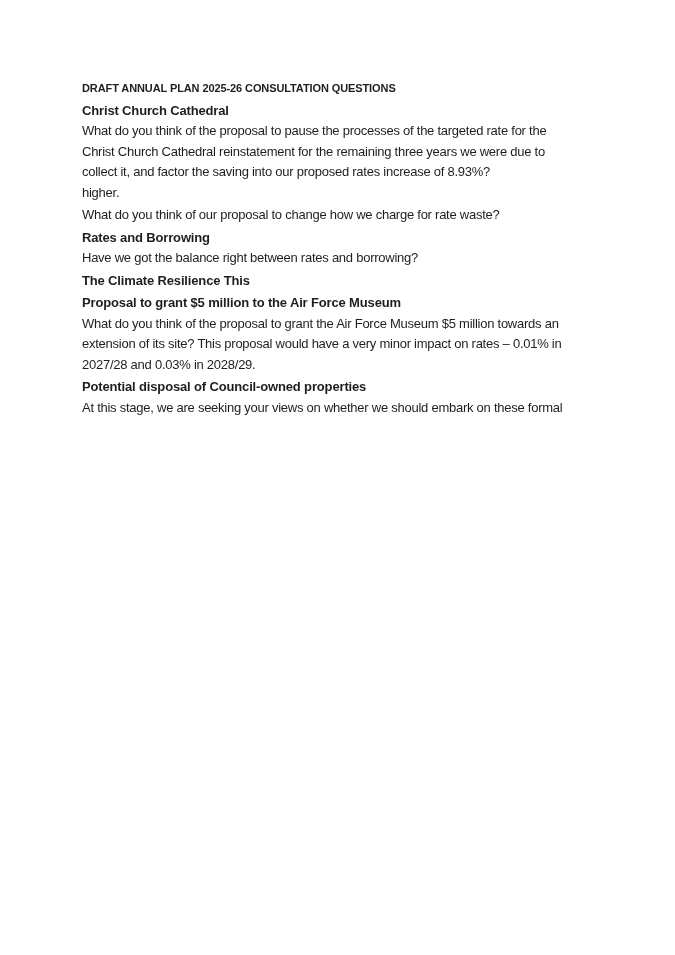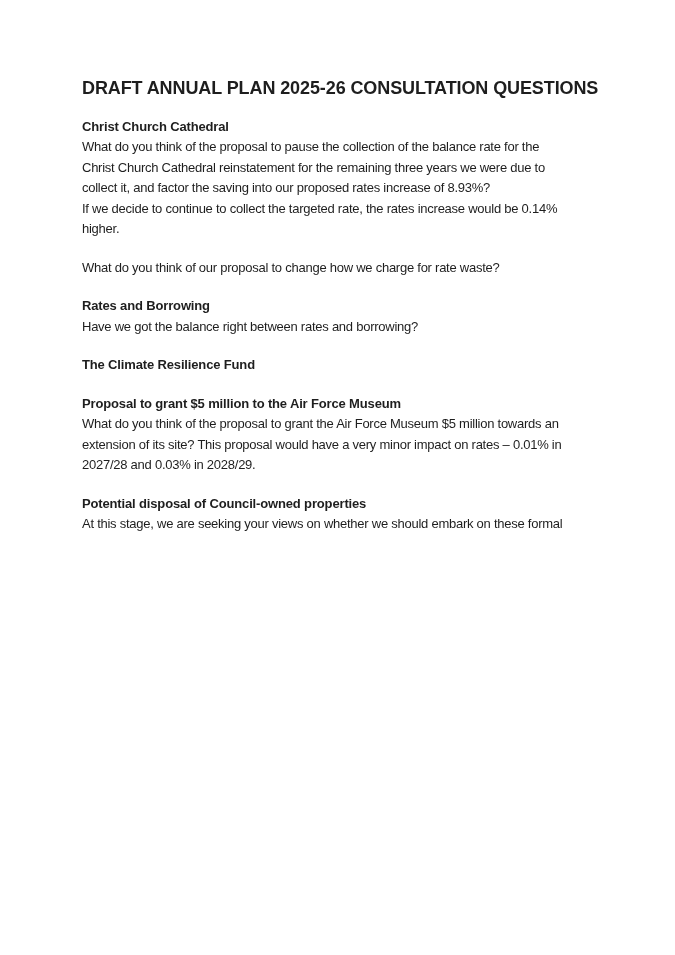--- a/index.html
+++ b/index.html
@@ -13,28 +13,28 @@
     height: 955px;
     background: #ffffff;
     overflow: hidden;
     font-family: "Liberation Sans", "DejaVu Sans", sans-serif;
     color: #1e1e1e;
     box-sizing: border-box;
     padding: 78px 80px 0 82px;
   }
   .doc-title {
     margin: 0;
-    font-size: 18px;
+    font-size: 11px;
     font-weight: 700;
     line-height: 20.5px;
     letter-spacing: -0.1px;
     white-space: nowrap;
   }
   .doc-section {
-    margin-top: 18px;
+    margin-top: 2px;
   }
   .section-heading {
     margin: 0;
     font-size: 13px;
     font-weight: 700;
     line-height: 20.5px;
     letter-spacing: -0.15px;
     white-space: nowrap;
   }
   .body-line {
@@ -48,38 +48,37 @@
 </style>
 </head>
 <body>
 
 <div class="page">
 
   <h1 class="doc-title">DRAFT ANNUAL PLAN 2025-26 CONSULTATION QUESTIONS</h1>
 
   <section class="doc-section">
     <h2 class="section-heading">Christ Church Cathedral</h2>
-    <p class="body-line">What do you think of the proposal to pause the collection of the balance rate for the</p>
+    <p class="body-line">What do you think of the proposal to pause the processes of the targeted rate for the</p>
     <p class="body-line">Christ Church Cathedral reinstatement for the remaining three years we were due to</p>
     <p class="body-line">collect it, and factor the saving into our proposed rates increase of 8.93%?</p>
-    <p class="body-line">If we decide to continue to collect the targeted rate, the rates increase would be 0.14%</p>
     <p class="body-line">higher.</p>
   </section>
 
   <section class="doc-section">
     <p class="body-line">What do you think of our proposal to change how we charge for rate waste?</p>
   </section>
 
   <section class="doc-section">
     <h2 class="section-heading">Rates and Borrowing</h2>
     <p class="body-line">Have we got the balance right between rates and borrowing?</p>
   </section>
 
   <section class="doc-section">
-    <h2 class="section-heading">The Climate Resilience Fund</h2>
+    <h2 class="section-heading">The Climate Resilience This</h2>
   </section>
 
   <section class="doc-section">
     <h2 class="section-heading">Proposal to grant $5 million to the Air Force Museum</h2>
     <p class="body-line">What do you think of the proposal to grant the Air Force Museum $5 million towards an</p>
     <p class="body-line">extension of its site? This proposal would have a very minor impact on rates – 0.01% in</p>
     <p class="body-line">2027/28 and 0.03% in 2028/29.</p>
   </section>
 
   <section class="doc-section">

